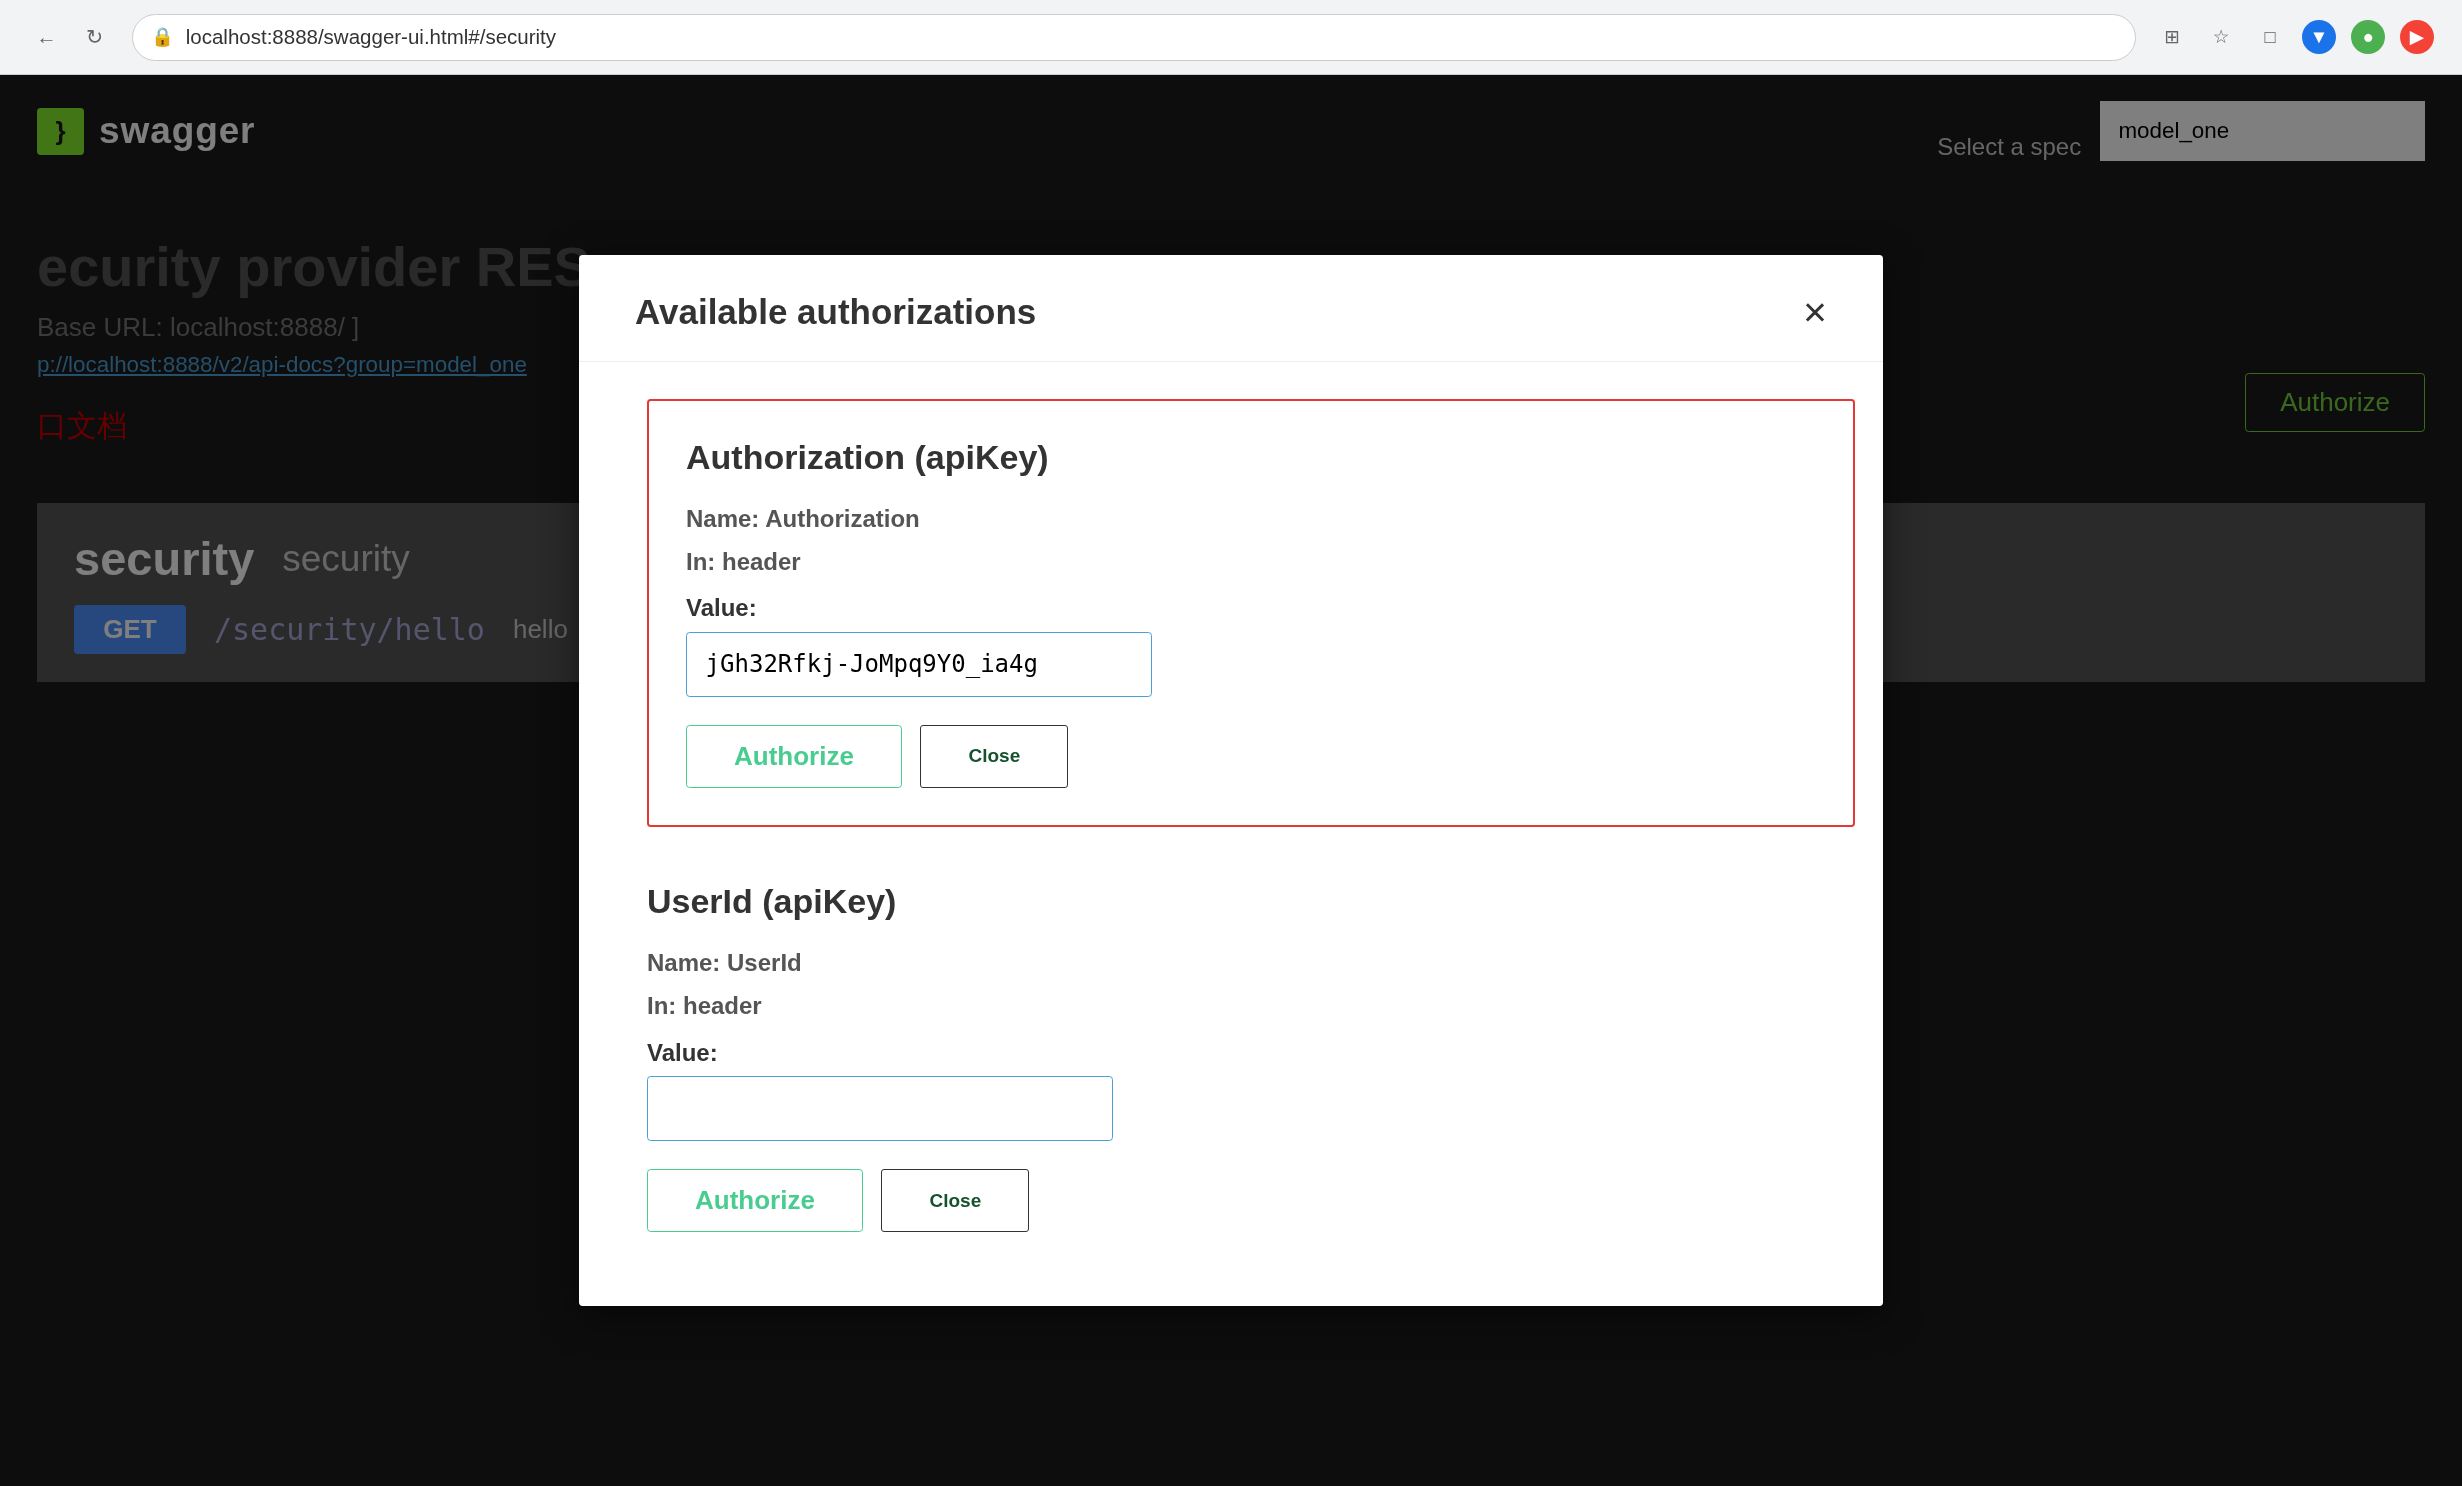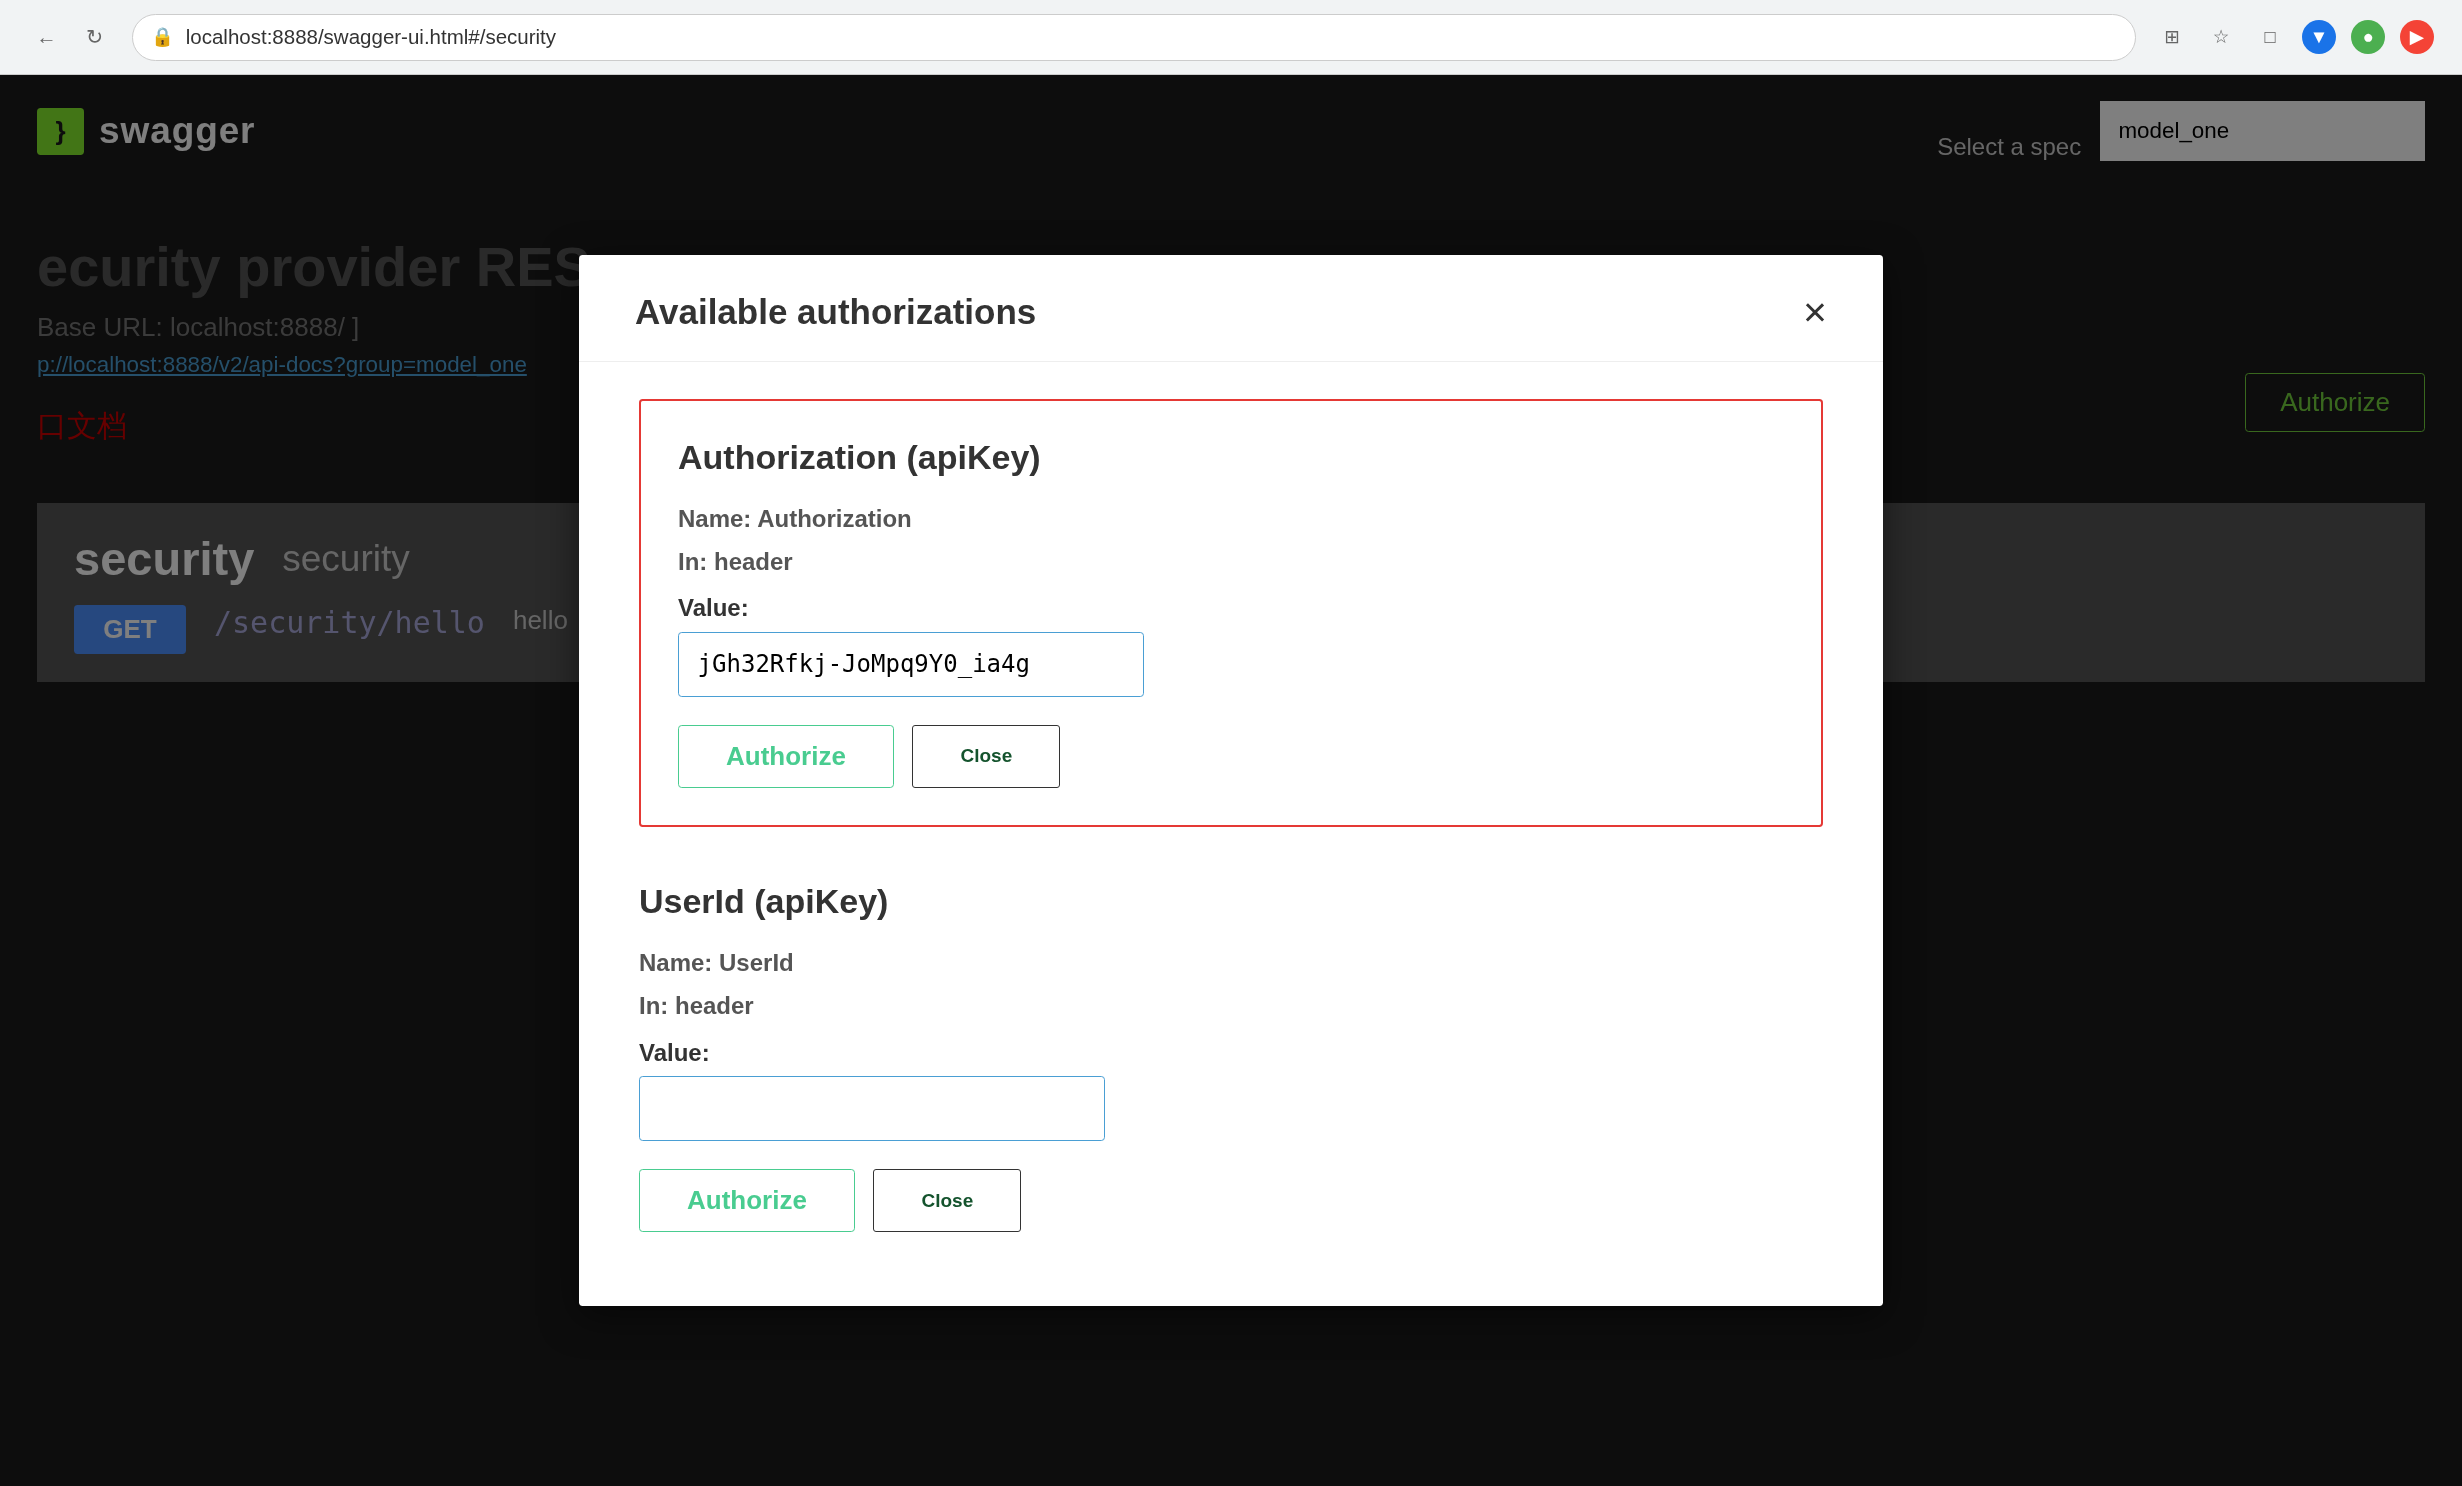--- a/index.html
+++ b/index.html
@@ -177,20 +177,21 @@
       font-weight: bold;
     }
     .security-label-light {
       color: #ccc;
       font-size: 37px;
     }
 
     
     .endpoint-row {
       display: flex;
+      align-items: center;
       gap: 28px;
       margin-top: 18.6px;
     }
     .method-badge {
       background: #4d90fe;
       color: white;
       font-size: 26px;
       font-weight: bold;
       padding: 9.3px 22.4px;
       border-radius: 3.7px;
@@ -259,21 +260,22 @@
     }
     .modal-close {
       background: none;
       border: none;
       font-size: 41px;
       cursor: pointer;
       color: #333;
       line-height: 1;
     }
     .modal-body {
-      padding: 37px 60px;
+      padding: 37px 28px;
+      margin-left: 40px;
     }
 
     
     .auth-section {
       border: 2.8px solid #e53935;
       border-radius: 3.7px;
       padding: 37px;
       margin-bottom: 37px;
     }
     .auth-section-title {

